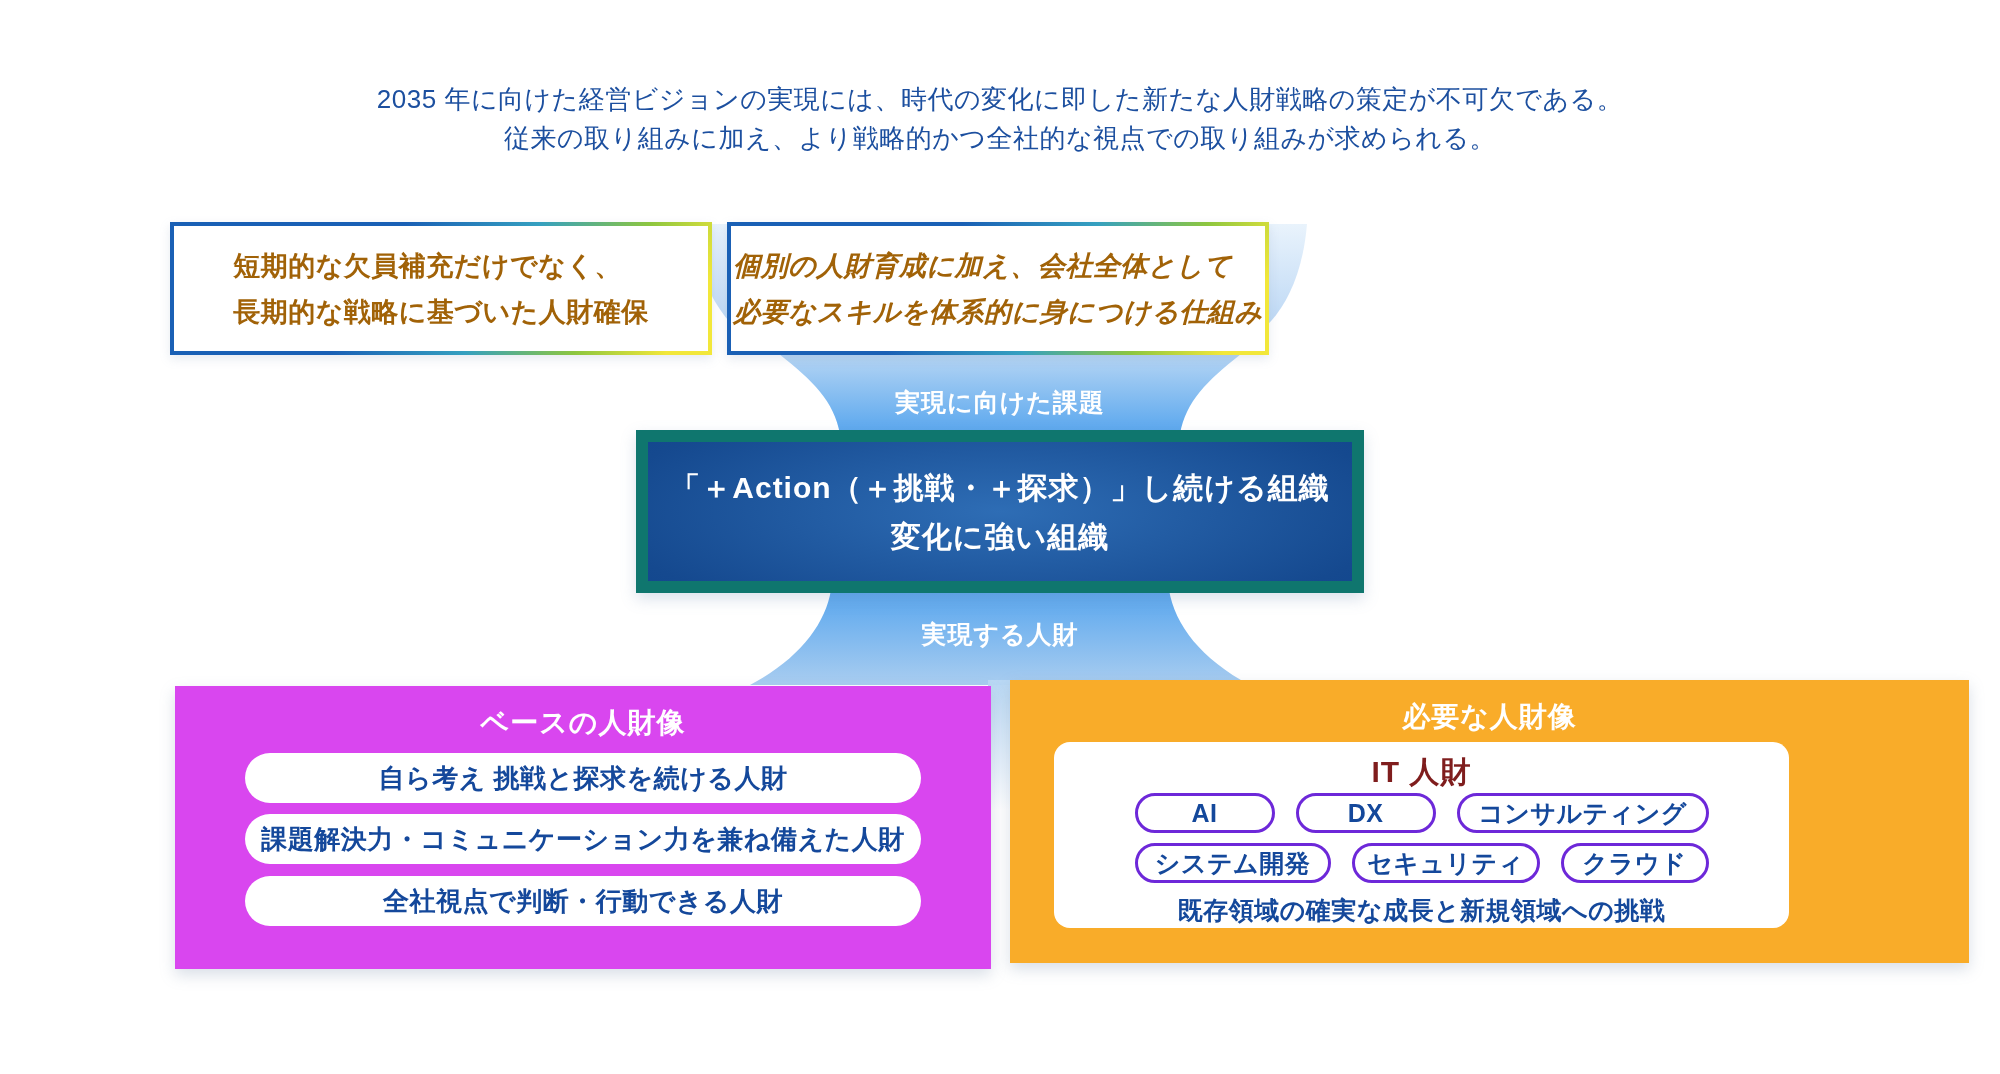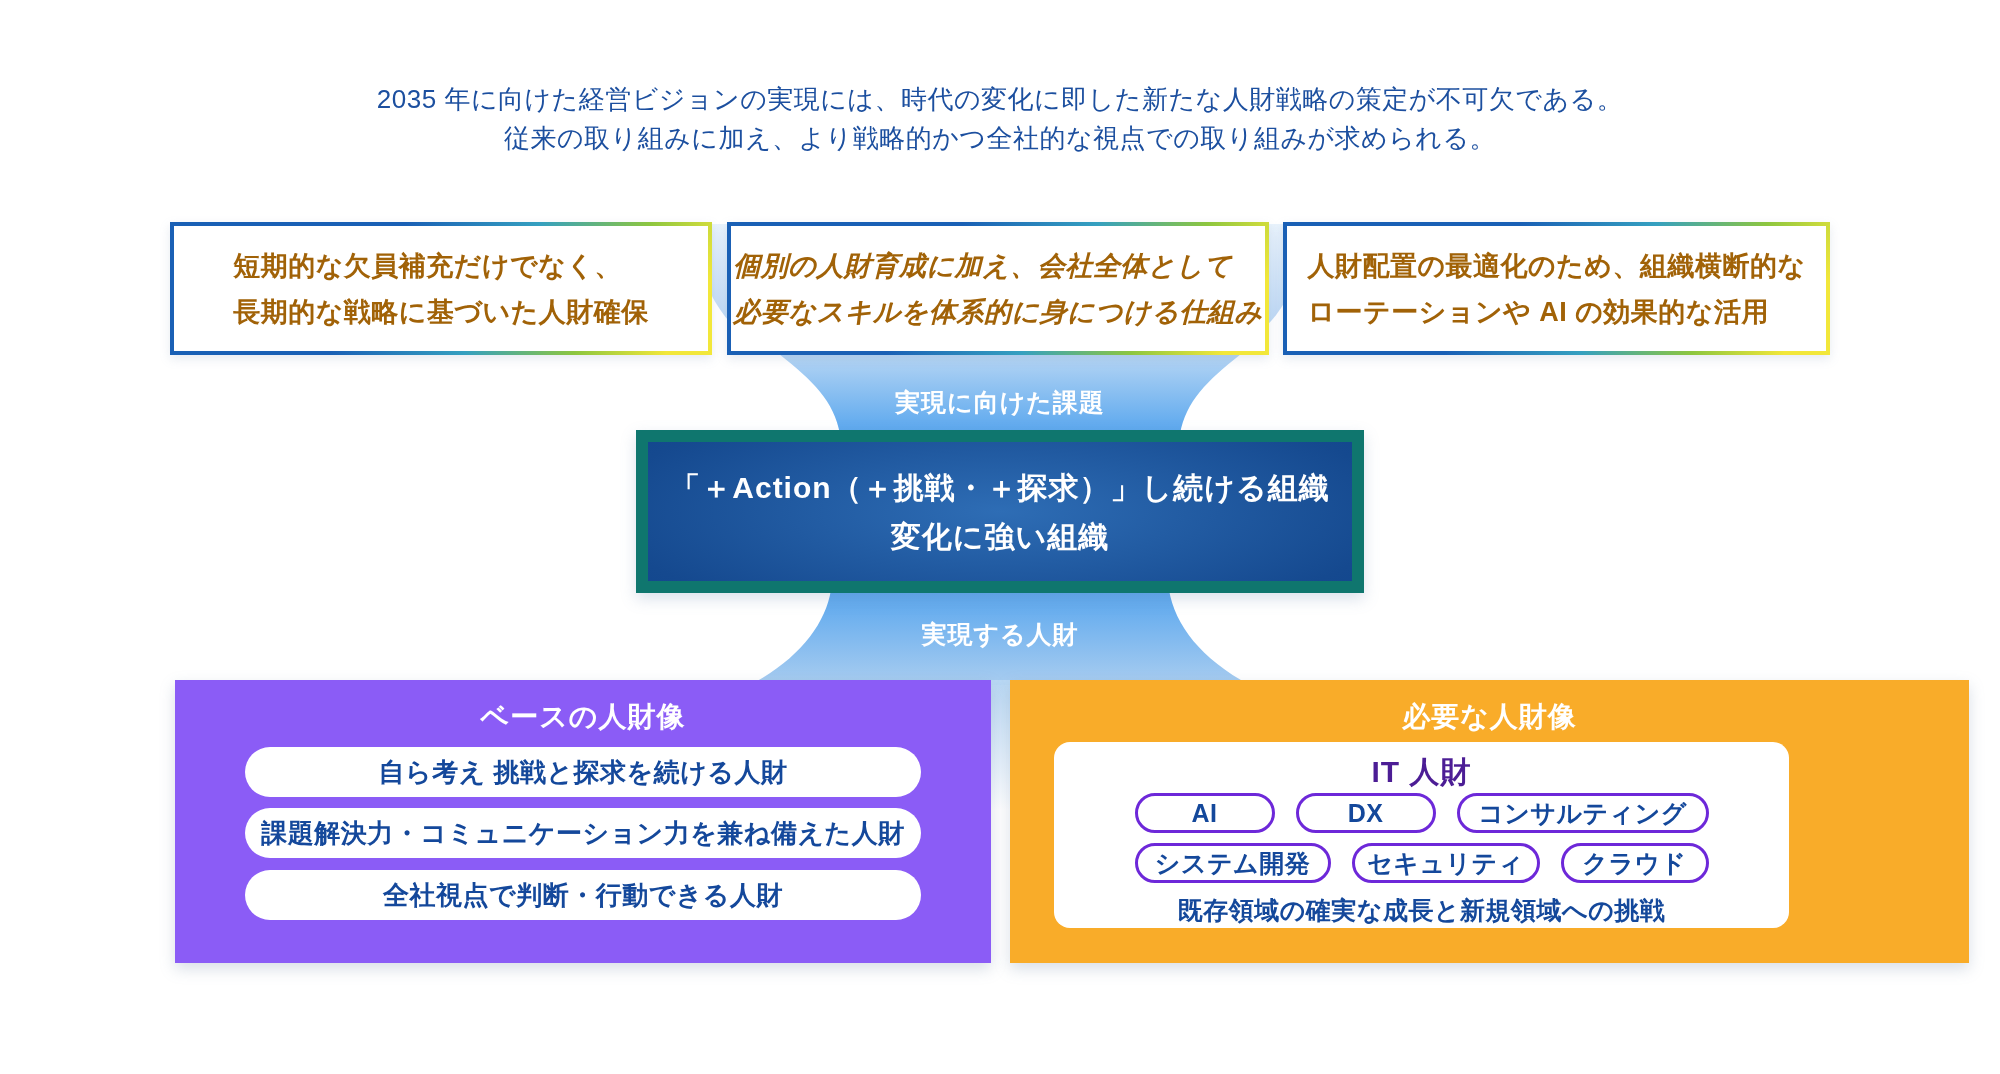--- a/index.html
+++ b/index.html
@@ -31,28 +31,28 @@
   
   .center-box{position:absolute;left:636px;top:430px;width:728px;height:163px;box-sizing:border-box;
     background:#0f766e;padding:12px;z-index:2;box-shadow:0 6px 14px rgba(110,140,180,.25);}
   .center-box .inner{width:100%;height:100%;display:flex;flex-direction:column;align-items:center;justify-content:center;
     background:radial-gradient(ellipse 75% 110% at 50% 50%, #2e6db5 0%, #15498f 75%, #0f448c 100%);}
   .center-box .line{color:#ffffff;font-size:30px;font-weight:bold;line-height:49px;letter-spacing:1px;text-align:center;}
   
   .panel{position:absolute;top:680px;height:283px;z-index:2;box-shadow:0 6px 14px rgba(120,140,170,.28);}
   .panel-title{position:absolute;top:18px;left:0;width:100%;text-align:center;
     color:#ffffff;font-size:28px;font-weight:bold;letter-spacing:1px;}
-  .panel.base{left:175px;width:816px;background:#8b5cf6;}
+  .panel.base{left:175px;width:816px;background:#d946ef;margin-top:6px;}
   .panel.required{left:1010px;width:959px;background:#f9ac29;}
   .talent-pill{position:absolute;left:70px;width:676px;height:50px;background:#ffffff;border-radius:25px;
     display:flex;align-items:center;justify-content:center;color:#14489b;font-size:26px;font-weight:bold;letter-spacing:.5px;}
   .tp1{top:67px;} .tp2{top:128px;} .tp3{top:190px;}
   .it-card{position:absolute;left:44px;top:62px;width:735px;height:186px;background:#ffffff;border-radius:16px;}
   .it-card-title{position:absolute;top:10px;left:0;width:100%;text-align:center;
-    color:#4c1d95;font-size:30px;font-weight:bold;letter-spacing:1px;}
+    color:#7f1d1d;font-size:30px;font-weight:bold;letter-spacing:1px;}
   .skill-row{position:absolute;left:0;width:100%;display:flex;justify-content:center;gap:21px;}
   .skill-row.r1{top:51px;} .skill-row.r2{top:101px;}
   .skill-pill{box-sizing:border-box;height:40px;background:#ffffff;border:3px solid #6d28d9;border-radius:20px;
     display:flex;align-items:center;justify-content:center;color:#14489b;font-size:25px;font-weight:bold;letter-spacing:.5px;}
   .sp-ai{width:140px;} .sp-dx{width:140px;} .sp-consulting{width:252px;}
   .sp-sysdev{width:196px;} .sp-security{width:188px;} .sp-cloud{width:148px;}
   .it-card-note{position:absolute;top:152px;left:0;width:100%;text-align:center;
     color:#14489b;font-size:25px;font-weight:bold;letter-spacing:.5px;}
 </style>
 </head>
@@ -95,26 +95,20 @@
       <div>短期的な欠員補充だけでなく、</div>
       <div>長期的な戦略に基づいた人財確保</div>
     </div>
   </div>
   <div class="challenge-box cb2">
     <div class="lines">
       <div>個別の人財育成に加え、会社全体として</div>
       <div>必要なスキルを体系的に身につける仕組み</div>
     </div>
   </div>
-  <div class="challenge-box cb3">
-    <div class="lines">
-      <div>人財配置の最適化のため、組織横断的な</div>
-      <div>ローテーションや AI の効果的な活用</div>
-    </div>
-  </div>
 
   <div class="funnel-label top">実現に向けた課題</div>
   <div class="funnel-label bottom">実現する人財</div>
 
   <div class="center-box">
     <div class="inner">
       <div class="line">「＋Action（＋挑戦・＋探求）」し続ける組織</div>
       <div class="line">変化に強い組織</div>
     </div>
   </div>

